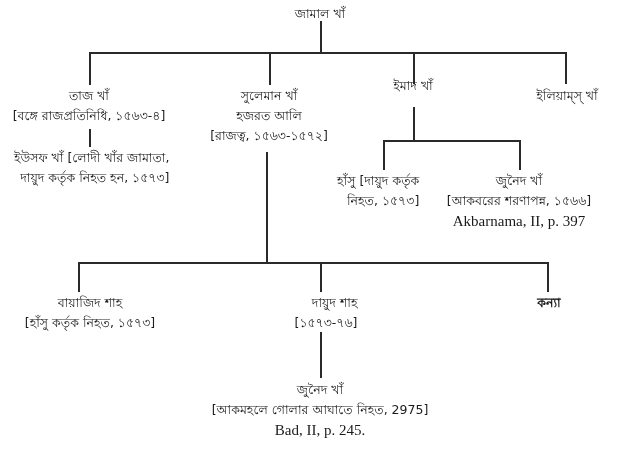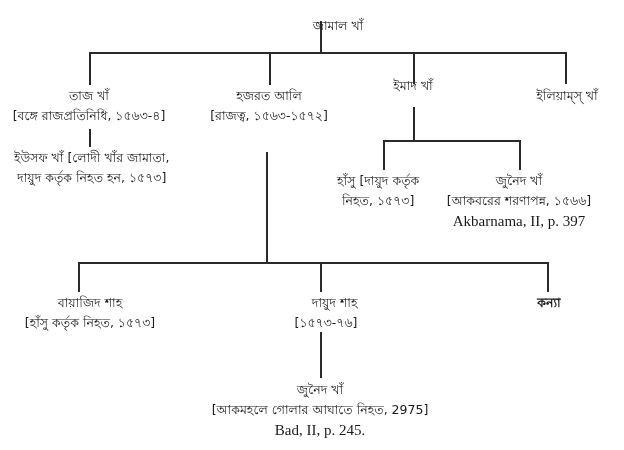--- a/index.html
+++ b/index.html
@@ -2,21 +2,21 @@
 <html><head>
 <meta charset="utf-8">
 <style>
   html, body { margin:0; padding:0; background:#ffffff; }
   body { width:624px; height:450px; position:relative; overflow:hidden;
          font-family:"DejaVu Sans", sans-serif; color:#1a1a1a; }
   .line { position:absolute; background:#2a2a2a; }
   .h { height:1.5px; }
   .v { width:1.5px; }
   .node { position:absolute; text-align:center; font-size:12.5px; line-height:20px; white-space:nowrap; transform:translateX(-50%); }
-  .node.left { transform:none; text-align:center; }
+  .node.left { transform:none; text-align:right; }
   .ref { font-family:"Liberation Serif", serif; font-size:15px; line-height:20px; }
 </style>
 </head>
 <body>
 
 <div class="line v" style="left:320px; top:21px; height:31px;"></div>
 <div class="line h" style="left:89px; top:52px; width:477px;"></div>
 <div class="line v" style="left:89px; top:52px; height:33px;"></div>
 <div class="line v" style="left:269px; top:52px; height:33px;"></div>
 <div class="line v" style="left:413px; top:52px; height:32px;"></div>
@@ -30,29 +30,30 @@
 <div class="line v" style="left:519px; top:140px; height:30px;"></div>
 
 <div class="line v" style="left:266px; top:152px; height:110px;"></div>
 <div class="line h" style="left:78px; top:262px; width:470px;"></div>
 <div class="line v" style="left:78px; top:262px; height:30px;"></div>
 <div class="line v" style="left:320px; top:262px; height:30px;"></div>
 <div class="line v" style="left:547px; top:262px; height:30px;"></div>
 
 <div class="line v" style="left:320px; top:332px; height:46px;"></div>
 
-<div class="node" style="left:320px; top:16px;margin-left:18px;">
+<div class="node" style="left:320px; top:4px;">
   <div>জামাল খাঁ</div>
 </div>
 
 <div class="node" style="left:89px; top:86px;">
   <div>তাজ খাঁ</div>
   <div>[বঙ্গে রাজপ্রতিনিধি, ১৫৬৩-৪]</div>
 </div>
 <div class="node" style="left:269px; top:86px;">
+  <div>সুলেমান খাঁ</div>
   <div>হজরত আলি</div>
   <div>[রাজত্ব, ১৫৬৩-১৫৭২]</div>
 </div>
 <div class="node" style="left:413px; top:76px;">
   <div>ইমাদ খাঁ</div>
 </div>
 <div class="node" style="left:567px; top:86px;">
   <div>ইলিয়াম্‌স্‌ খাঁ</div>
 </div>
 

